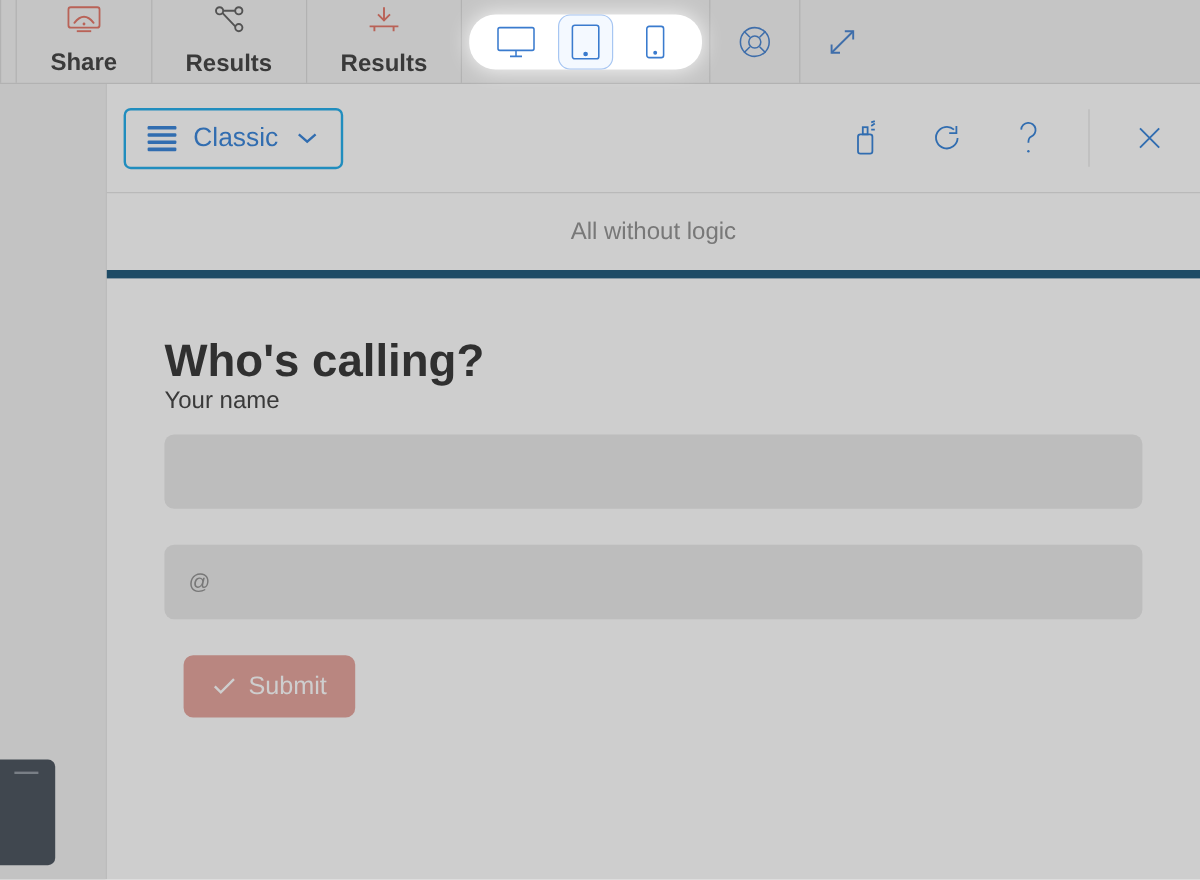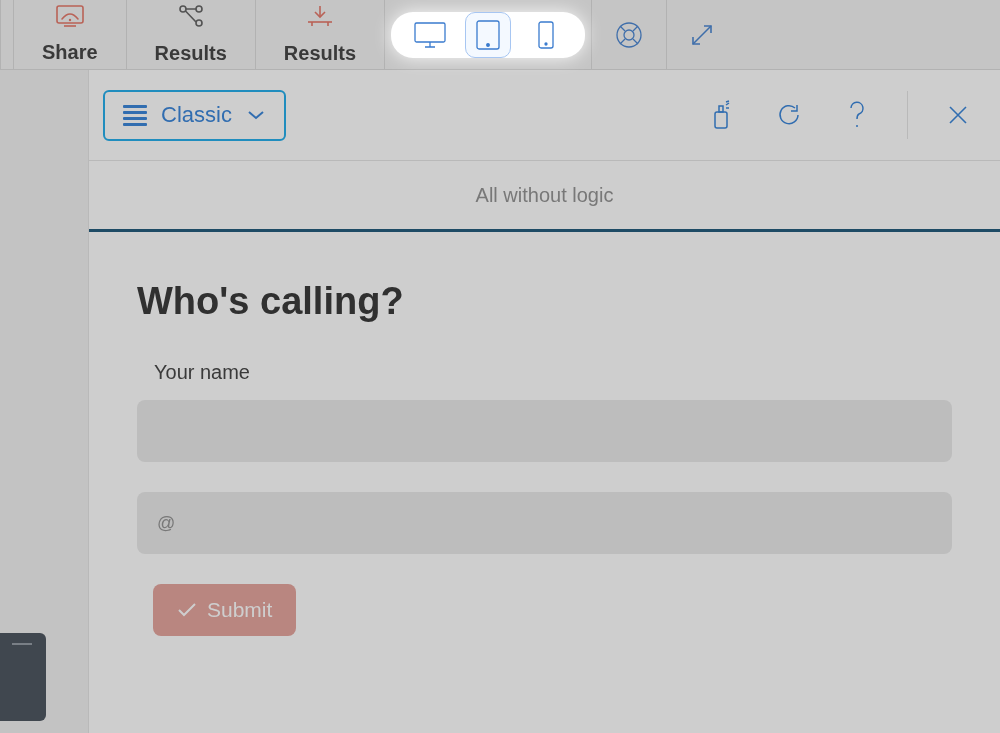--- a/index.html
+++ b/index.html
@@ -110,21 +110,21 @@
   width: 1px;
   height: 48px;
   background: #e2e2e2;
   margin: 0 6px;
 }
 
 
 .tabs {
   display: flex;
   border-top: 1px solid #e2e2e2;
-  border-bottom: 3px solid #0c4a6e;
+  border-bottom: 7px solid #0c4a6e;
   height: 72px;
 }
 .tab {
   flex: 1;
   display: flex;
   align-items: center;
   justify-content: center;
   font-size: 20px;
   color: #888;
   position: relative;
@@ -141,29 +141,27 @@
 }
 
 
 .form-preview {
   padding: 48px 48px 40px 48px;
 }
 .form-title {
   font-size: 38px;
   font-weight: 700;
   color: #252525;
-  margin-bottom: 38px;
   font-family: Verdana, Geneva, sans-serif;
 }
 .field-label {
   font-size: 20px;
   color: #333;
   margin-bottom: 16px;
   font-family: Verdana, Geneva, sans-serif;
-  margin-left: 17px;
 }
 .field-input {
   width: 100%;
   height: 62px;
   background: #e8e8e8;
   border: none;
   border-radius: 8px;
   padding: 0 20px;
   font-size: 18px;
   color: #777;

